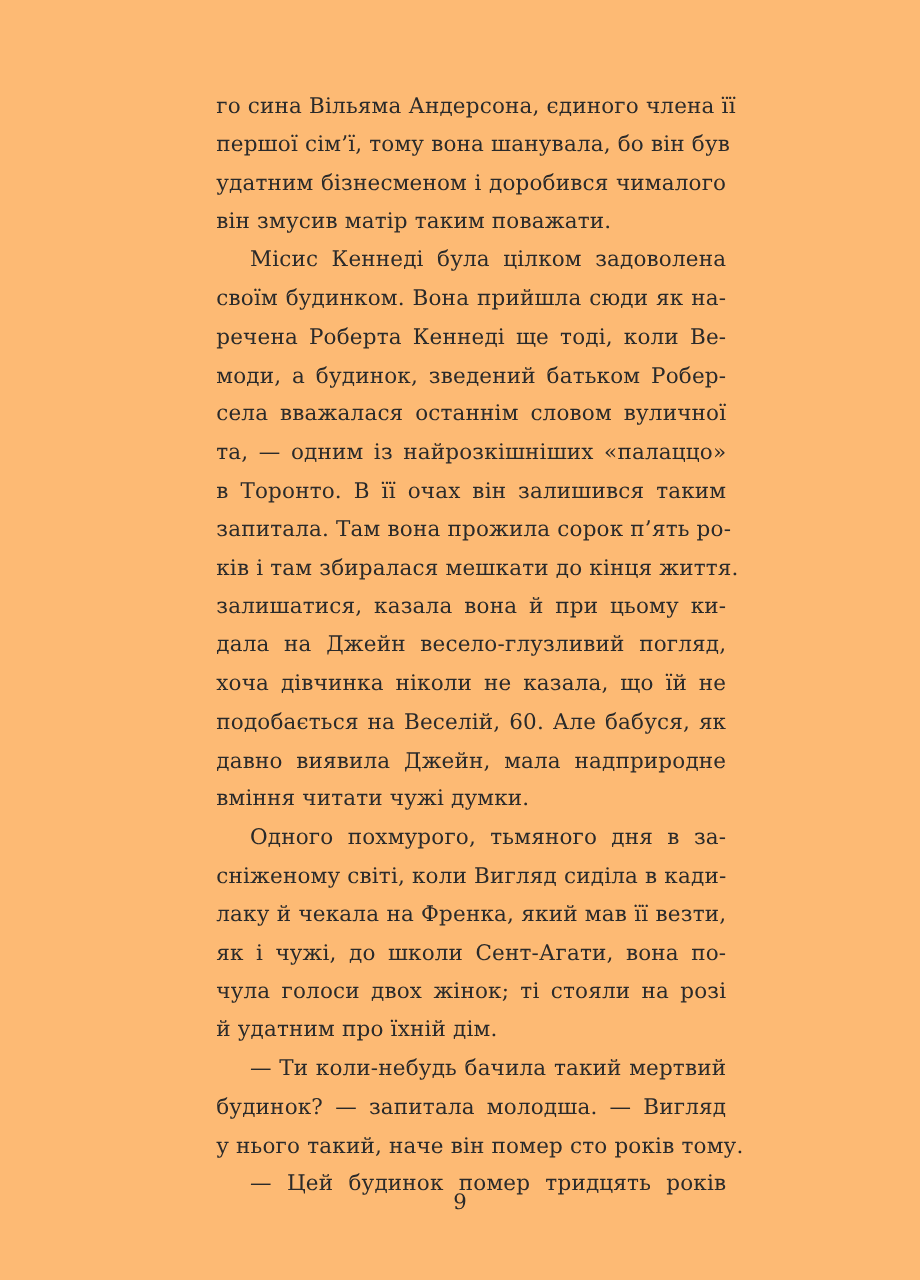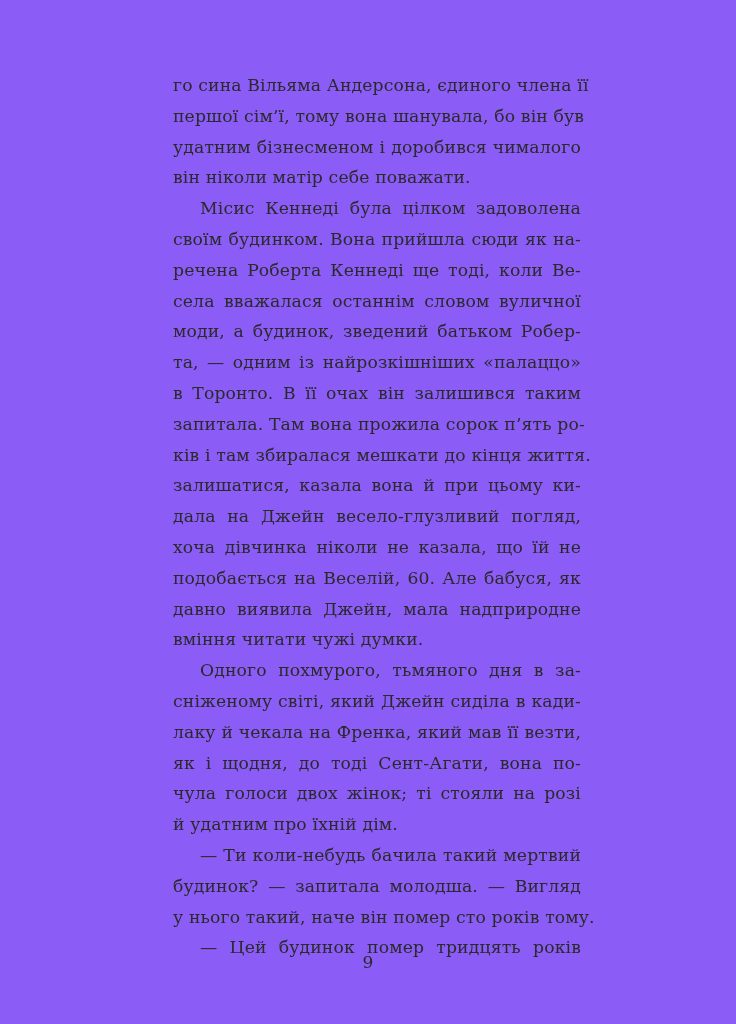--- a/index.html
+++ b/index.html
@@ -1,18 +1,18 @@
 <!DOCTYPE html>
 <html><head>
 <meta charset="utf-8">
 <style>
   html, body { margin: 0; padding: 0; background: #ffffff; }
   body { width: 736px; height: 1024px; position: relative; overflow: hidden; }
   .page {
-    position: absolute; left: 0; top: 0; width: 736px; height: 1024px; background: #8b5cf6;
+    position: absolute; left: 0; top: 0; width: 736px; height: 1024px; background: #fdba74;
   }
   .text-block {
     position: absolute;
     left: 173px;
     top: 70px;
     width: 408px;
     font-family: "DejaVu Serif", "Liberation Serif", serif;
     font-size: 17.2px;
     line-height: 30.8px;
     color: #2a2a2a;
@@ -38,40 +38,40 @@
   }
 </style>
 </head>
 <body>
 
 <div class="page">
   <div class="text-block">
     <span class="line">го сина Вільяма Андерсона, єдиного члена її</span>
     <span class="line">першої сім’ї, тому вона шанувала, бо він був</span>
     <span class="line">удатним бізнесменом і доробився чималого</span>
-    <span class="line last">він ніколи матір себе поважати.</span>
+    <span class="line last">він змусив матір таким поважати.</span>
     <span class="line indent">Місис Кеннеді була цілком задоволена</span>
     <span class="line">своїм будинком. Вона прийшла сюди як на-</span>
     <span class="line">речена Роберта Кеннеді ще тоді, коли Ве-</span>
+    <span class="line">моди, а будинок, зведений батьком Робер-</span>
     <span class="line">села вважалася останнім словом вуличної</span>
-    <span class="line">моди, а будинок, зведений батьком Робер-</span>
     <span class="line">та, — одним із найрозкішніших «палаццо»</span>
     <span class="line">в Торонто. В її очах він залишився таким</span>
     <span class="line">запитала. Там вона прожила сорок п’ять ро-</span>
     <span class="line">ків і там збиралася мешкати до кінця життя.</span>
     <span class="line">залишатися, казала вона й при цьому ки-</span>
     <span class="line">дала на Джейн весело-глузливий погляд,</span>
     <span class="line">хоча дівчинка ніколи не казала, що їй не</span>
     <span class="line">подобається на Веселій, 60. Але бабуся, як</span>
     <span class="line">давно виявила Джейн, мала надприродне</span>
     <span class="line last">вміння читати чужі думки.</span>
     <span class="line indent">Одного похмурого, тьмяного дня в за-</span>
-    <span class="line">сніженому світі, який Джейн сиділа в кади-</span>
+    <span class="line">сніженому світі, коли Вигляд сиділа в кади-</span>
     <span class="line">лаку й чекала на Френка, який мав її везти,</span>
-    <span class="line">як і щодня, до тоді Сент-Агати, вона по-</span>
+    <span class="line">як і чужі, до школи Сент-Агати, вона по-</span>
     <span class="line">чула голоси двох жінок; ті стояли на розі</span>
     <span class="line last">й удатним про їхній дім.</span>
     <span class="line indent">— Ти коли-небудь бачила такий мертвий</span>
     <span class="line">будинок? — запитала молодша. — Вигляд</span>
     <span class="line last">у нього такий, наче він помер сто років тому.</span>
     <span class="line indent">— Цей будинок помер тридцять років</span>
 
   </div>
   <div class="page-number">9</div>
 </div>

